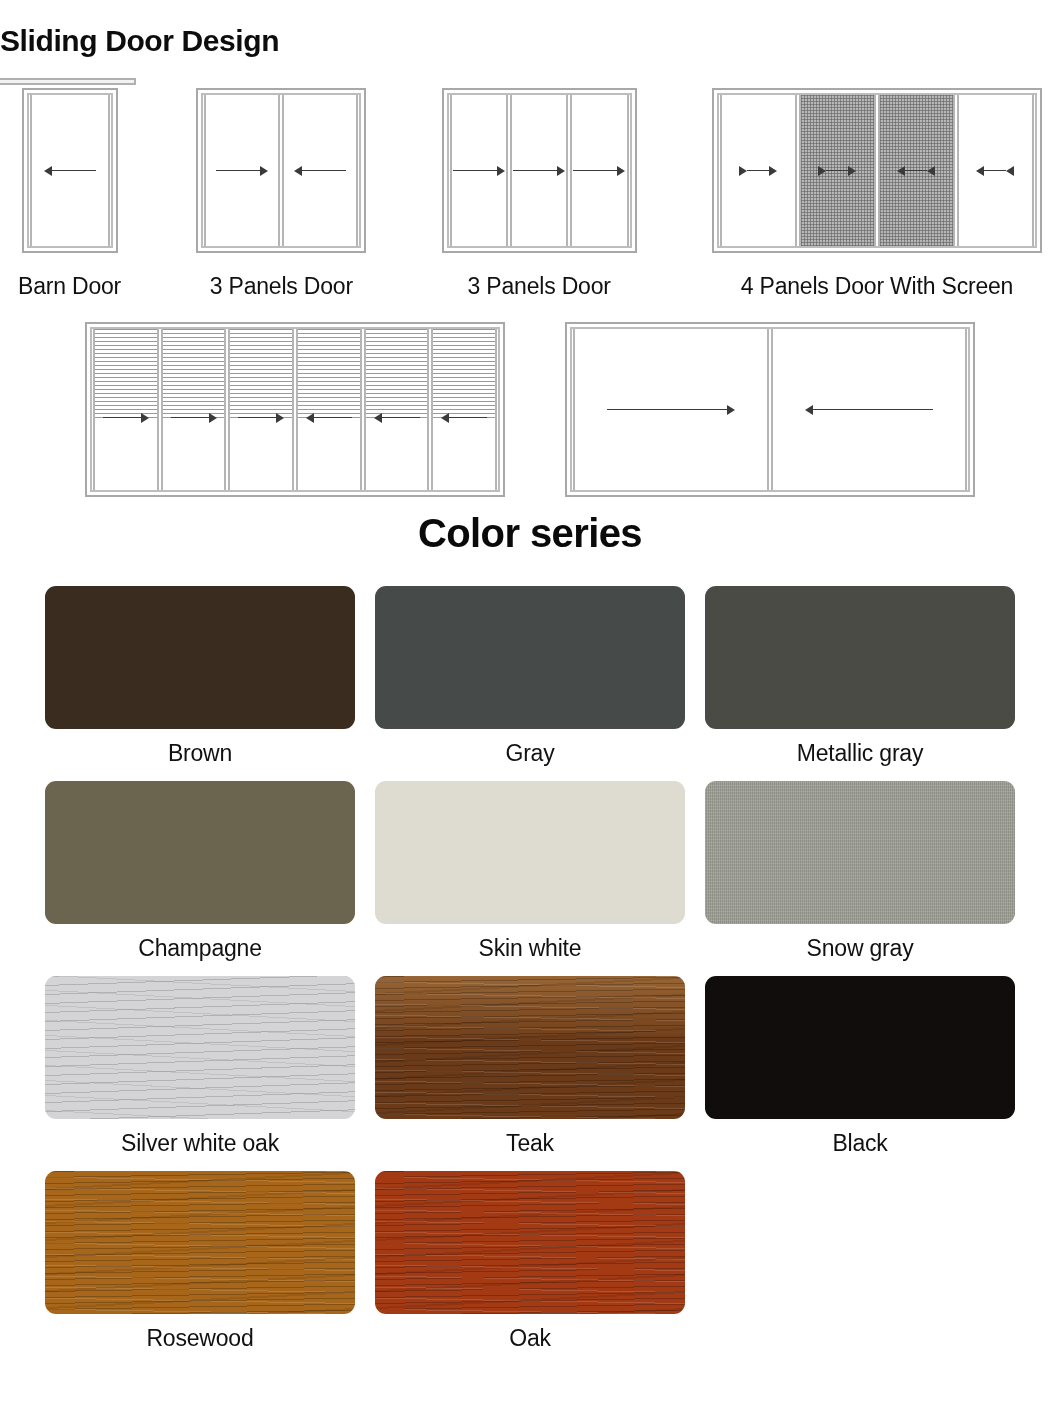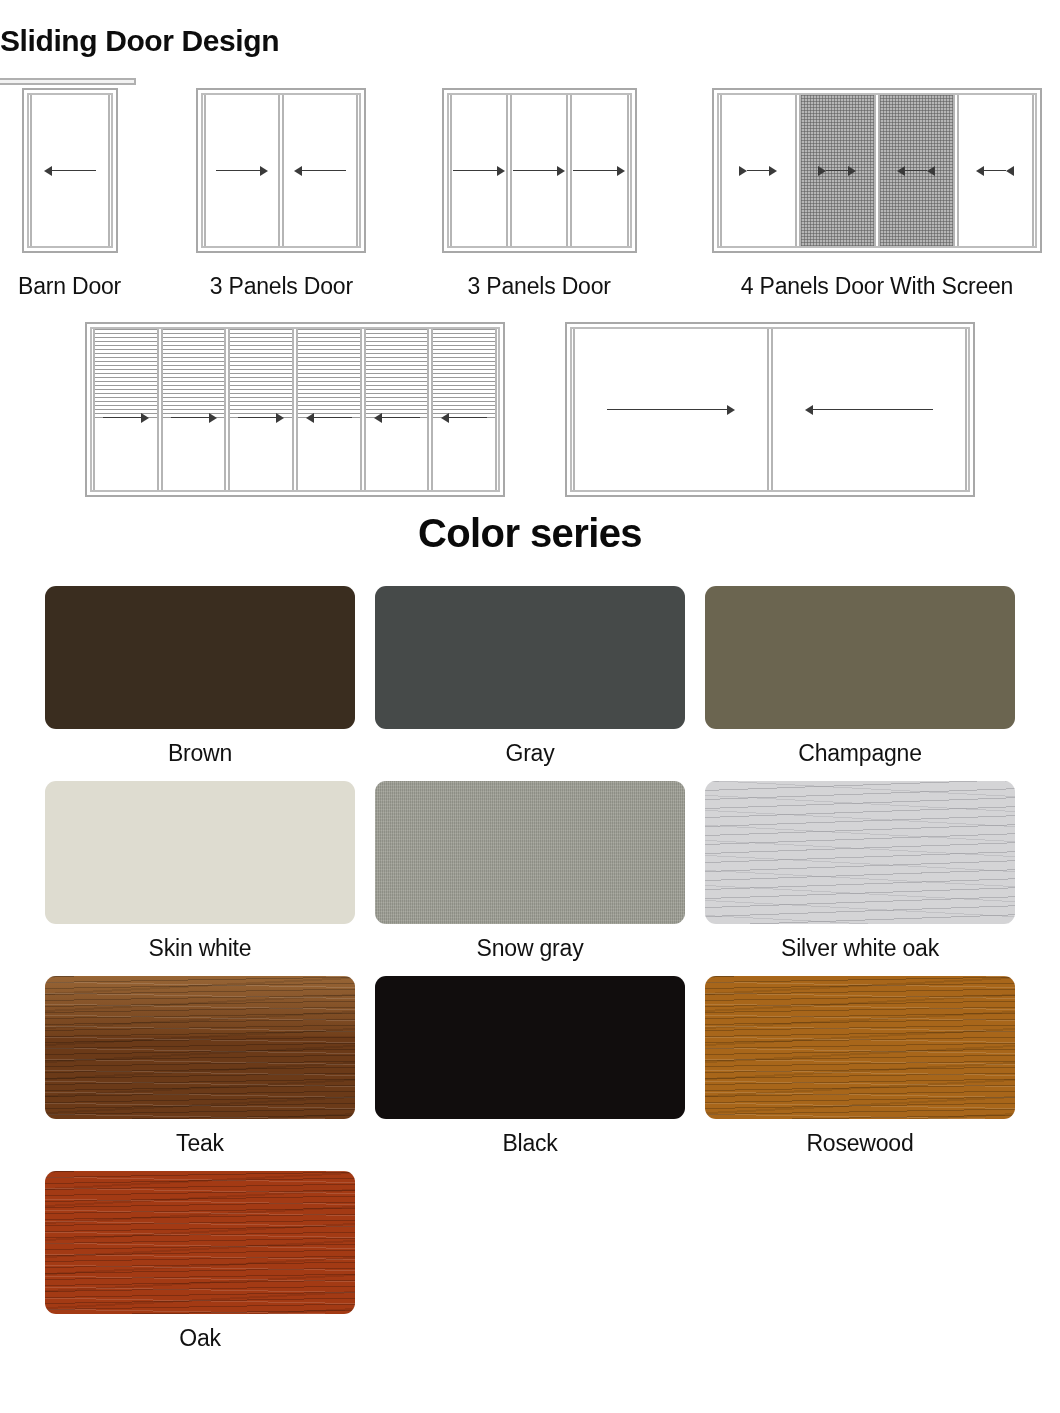--- a/index.html
+++ b/index.html
@@ -378,20 +378,24 @@
 <div class="color-grid" id="colorGrid">
     <div class="swatch-cell">
       <div class="swatch" style="background: rgb(58, 45, 31);"></div>
       <div class="swatch-label">Brown</div>
     </div>
     <div class="swatch-cell">
       <div class="swatch" style="background: rgb(70, 74, 73);"></div>
       <div class="swatch-label">Gray</div>
     </div>
     <div class="swatch-cell">
+      <div class="swatch" style="background: rgb(75, 75, 70);"></div>
+      <div class="swatch-label">Metallic gray</div>
+    </div>
+    <div class="swatch-cell">
       <div class="swatch" style="background: rgb(107, 101, 80);"></div>
       <div class="swatch-label">Champagne</div>
     </div>
     <div class="swatch-cell">
       <div class="swatch" style="background: rgb(222, 220, 208);"></div>
       <div class="swatch-label">Skin white</div>
     </div>
     <div class="swatch-cell">
       <div class="swatch tex-fine" style="background: rgb(155, 156, 146);"></div>
       <div class="swatch-label">Snow gray</div>

